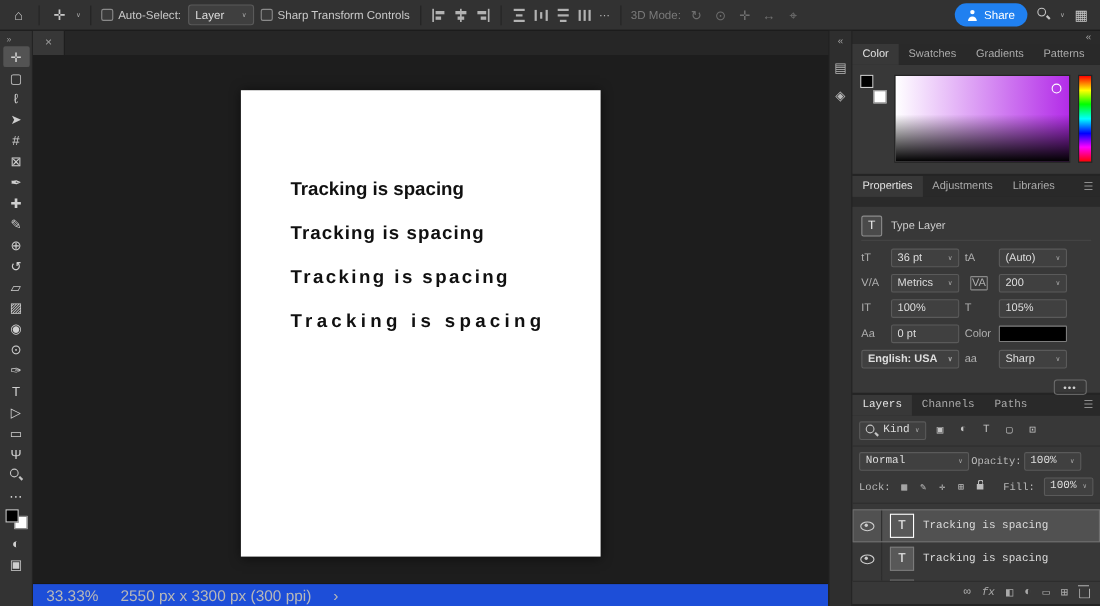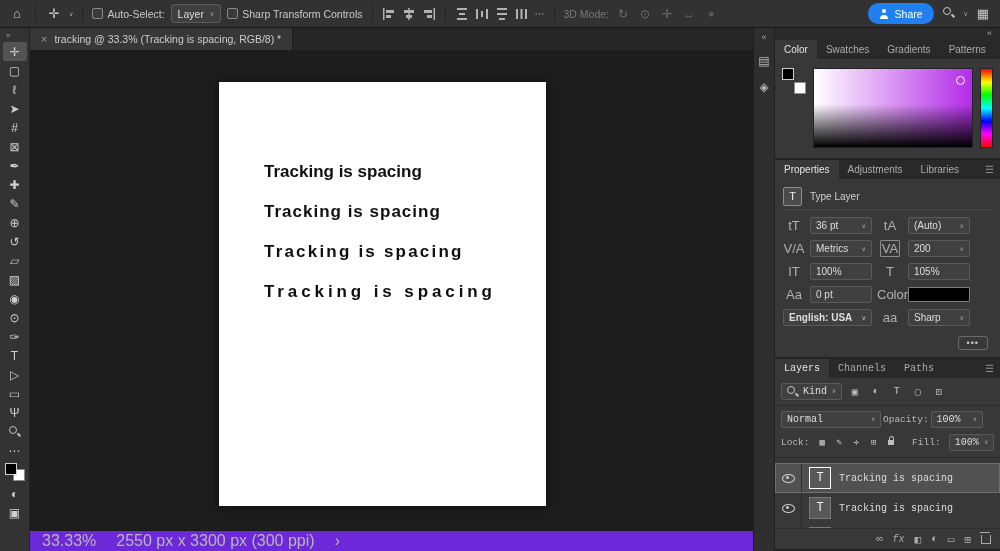--- a/index.html
+++ b/index.html
@@ -8,21 +8,21 @@
   .app{position:relative;width:1000px;height:551px;user-select:none;}
 
   
   .toolbar{height:28px;background:#323232;border-bottom:1px solid #181818;
            display:flex;align-items:center;gap:6px;padding:0 8px;font-size:10.5px;box-sizing:border-box;}
   .tb-icon{color:#c8c8c8;font-size:13px;width:18px;text-align:center;}
   .tb-small{font-size:10px;color:#b5b5b5;}
   .sep{width:1px;height:18px;background:#242424;margin:0 3px;}
   .checkbox{width:9px;height:9px;border:1px solid #8a8a8a;border-radius:2px;background:#3a3a3a;display:inline-block;}
   .check-item{display:flex;align-items:center;gap:4px;color:#c9c9c9;white-space:nowrap;}
-  .dd{display:flex;align-items:center;gap:6px;background:#3f3f3f;border:1px solid #5a5a5a;
+  .dd{display:flex;align-items:center;gap:16px;background:#3f3f3f;border:1px solid #5a5a5a;
       border-radius:3px;height:17px;padding:0 6px;color:#ddd;white-space:nowrap;justify-content:center;}
   .chev{font-size:6px;color:#aaa;line-height:1;}
   .align-icon{width:14px;height:14px;display:flex;align-items:center;justify-content:center;}
   .align-icon svg rect{fill:#b2b2b2;}
   .dim{color:#7a7a7a;}
   .dim-icon{color:#6e6e6e;font-size:12px;width:16px;text-align:center;}
   .spacer{flex:1;}
   .share-btn{background:#2080f0;color:#fff;border-radius:11px;height:21px;display:flex;
              align-items:center;gap:6px;padding:0 11px;font-size:10.5px;}
   .person-icon{width:10px;height:10px;position:relative;display:inline-block;}
@@ -50,22 +50,22 @@
   .doc{flex:1;display:flex;flex-direction:column;min-width:0;}
   .tabbar{height:22px;background:#262626;display:flex;}
   .tab{height:22px;background:#373737;display:flex;align-items:center;gap:7px;padding:0 11px;
        font-size:10.5px;color:#cccccc;border-right:1px solid #1c1c1c;white-space:nowrap;}
   .tab-close{color:#9a9a9a;font-size:11px;}
   .canvas{flex:1;background:#1d1d1d;position:relative;}
   .page{position:absolute;left:189px;top:32px;width:327px;height:424px;background:#ffffff;
         box-shadow:0 1px 10px rgba(0,0,0,.6);padding-top:70px;box-sizing:border-box;}
   .page-line{margin-left:45px;font-weight:bold;color:#101010;font-size:17px;height:40px;line-height:40px;white-space:nowrap;}
   .ls0{letter-spacing:0;} .ls1{letter-spacing:1px;} .ls2{letter-spacing:2.2px;} .ls3{letter-spacing:3.9px;}
-  .statusbar{height:20px;background:#6d28d9;border-top:1px solid #181818;display:flex;align-items:center;
-             gap:20px;padding:0 12px;font-size:16px;color:#b8b8b8;}
+  .statusbar{height:20px;background:#1d4ed8;border-top:1px solid #181818;display:flex;align-items:center;
+             gap:20px;padding:0 12px;font-size:14px;color:#b8b8b8;}
 
   
   .dock{width:247px;display:flex;background:#2a2a2a;}
   .mini-strip{width:22px;background:#2e2e2e;border-left:1px solid #202020;border-right:1px solid #202020;
               display:flex;flex-direction:column;align-items:center;gap:12px;padding-top:4px;box-sizing:border-box;}
   .mini-collapse{font-size:9px;color:#a8a8a8;}
   .mini-icon{font-size:12px;color:#b9b9b9;}
   .panels{flex:1;display:flex;flex-direction:column;min-width:0;}
   .dock-top{height:12px;display:flex;justify-content:flex-end;padding-right:8px;font-size:9px;color:#a8a8a8;}
   .panel{display:flex;flex-direction:column;border-bottom:2px solid #242424;min-height:0;}
@@ -80,27 +80,27 @@
   .color-body{display:flex;gap:7px;padding:9px 7px;}
   .chips{position:relative;width:24px;height:26px;}
   .grad-square{flex:1;height:78px;position:relative;border:1px solid #232323;
                background:linear-gradient(to top, #000 0%, rgba(0,0,0,0) 55%),
                           linear-gradient(to right, #ffffff, #b32ce8);}
   .ring{position:absolute;top:7px;right:7px;width:7px;height:7px;border:1.5px solid #fff;border-radius:50%;}
   .hue-bar{width:11px;height:78px;border:1px solid #232323;
            background:linear-gradient(to bottom,#f00 0%,#ff0 17%,#0f0 33%,#0ff 50%,#00f 67%,#f0f 83%,#f00 100%);}
 
   
-  .panel-props{height:197px;}
+  .panel-props{height:197px;gap:9px;}
   .props-body{padding:4px 8px 0;}
   .type-row{display:flex;align-items:center;gap:8px;height:26px;border-bottom:1px solid #454545;margin-bottom:7px;font-size:10px;color:#cfcfcf;}
   .type-thumb{width:17px;height:17px;border:1px solid #8d8d8d;border-radius:2px;background:#4a4a4a;
               display:flex;align-items:center;justify-content:center;font-size:11px;color:#eee;}
   .fgrid{display:grid;grid-template-columns:22px 62px 26px 62px;column-gap:5px;row-gap:6px;align-items:center;font-size:10px;}
-  .ficon{color:#b0b0b0;font-size:13px;text-align:center;white-space:nowrap;}
+  .ficon{color:#b0b0b0;font-size:10px;white-space:nowrap;}
   .ficon.boxed{border:1px solid #8a8a8a;border-radius:1px;justify-self:center;padding:0 1px;}
   .field{background:#404040;border:1px solid #5a5a5a;border-radius:2px;height:15px;display:flex;
          align-items:center;justify-content:space-between;padding:0 5px;color:#dedede;white-space:nowrap;}
   .cswatch{height:13px;background:#000;border:1px solid #7d7d7d;border-radius:1px;}
   .more-row{display:flex;justify-content:flex-end;padding:10px 4px 0;}
   .more-btn{border:1px solid #6b6b6b;border-radius:3px;padding:1px 8px;font-size:9px;color:#cfcfcf;letter-spacing:1px;}
 
   
   .panel-layers{flex:1;font-family:Liberation Mono, monospace;}
   .layers-body{display:flex;flex-direction:column;height:100%;min-height:0;}
@@ -260,21 +260,20 @@
         <span class="fg-chip"></span>
       </div>
       <div class="tool">◐</div>
       <div class="tool">▣</div>
     </aside>
 
     <section class="doc">
       <div class="tabbar">
         <div class="tab">
           <span class="tab-close">×</span>
-          <span>tracking @ 33.3% (Tracking is spacing, RGB/8) *</span>
         </div>
       </div>
       <div class="canvas">
         <div class="page">
           <div class="page-line ls0">Tracking is spacing</div>
           <div class="page-line ls1">Tracking is spacing</div>
           <div class="page-line ls2">Tracking is spacing</div>
           <div class="page-line ls3">Tracking is spacing</div>
         </div>
       </div>

